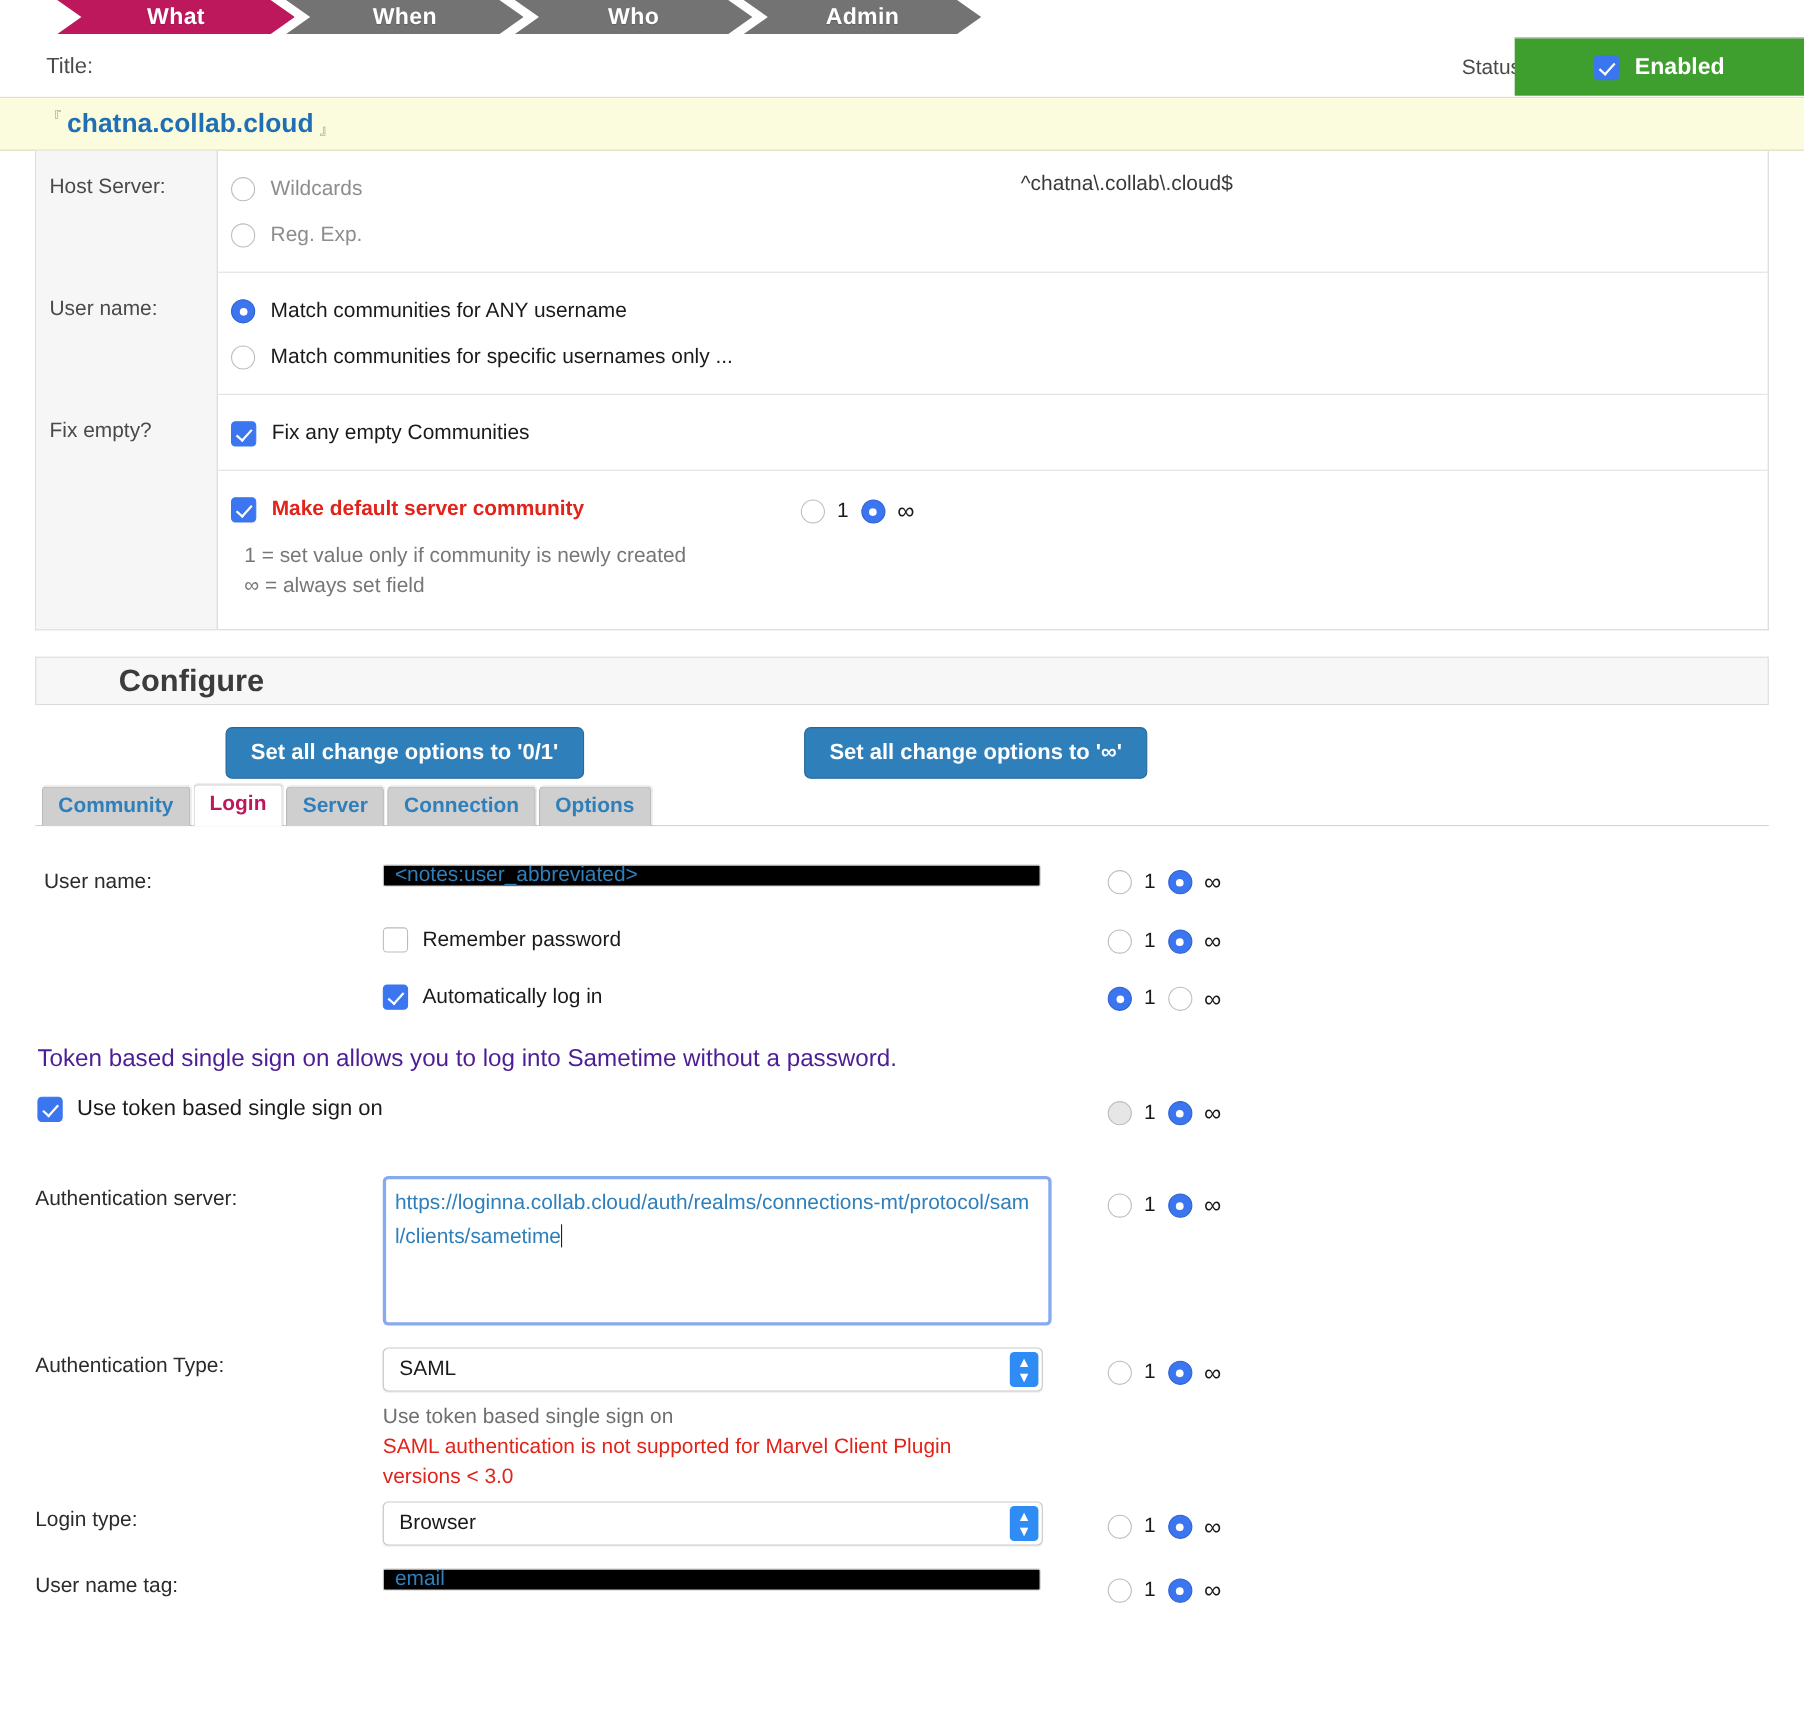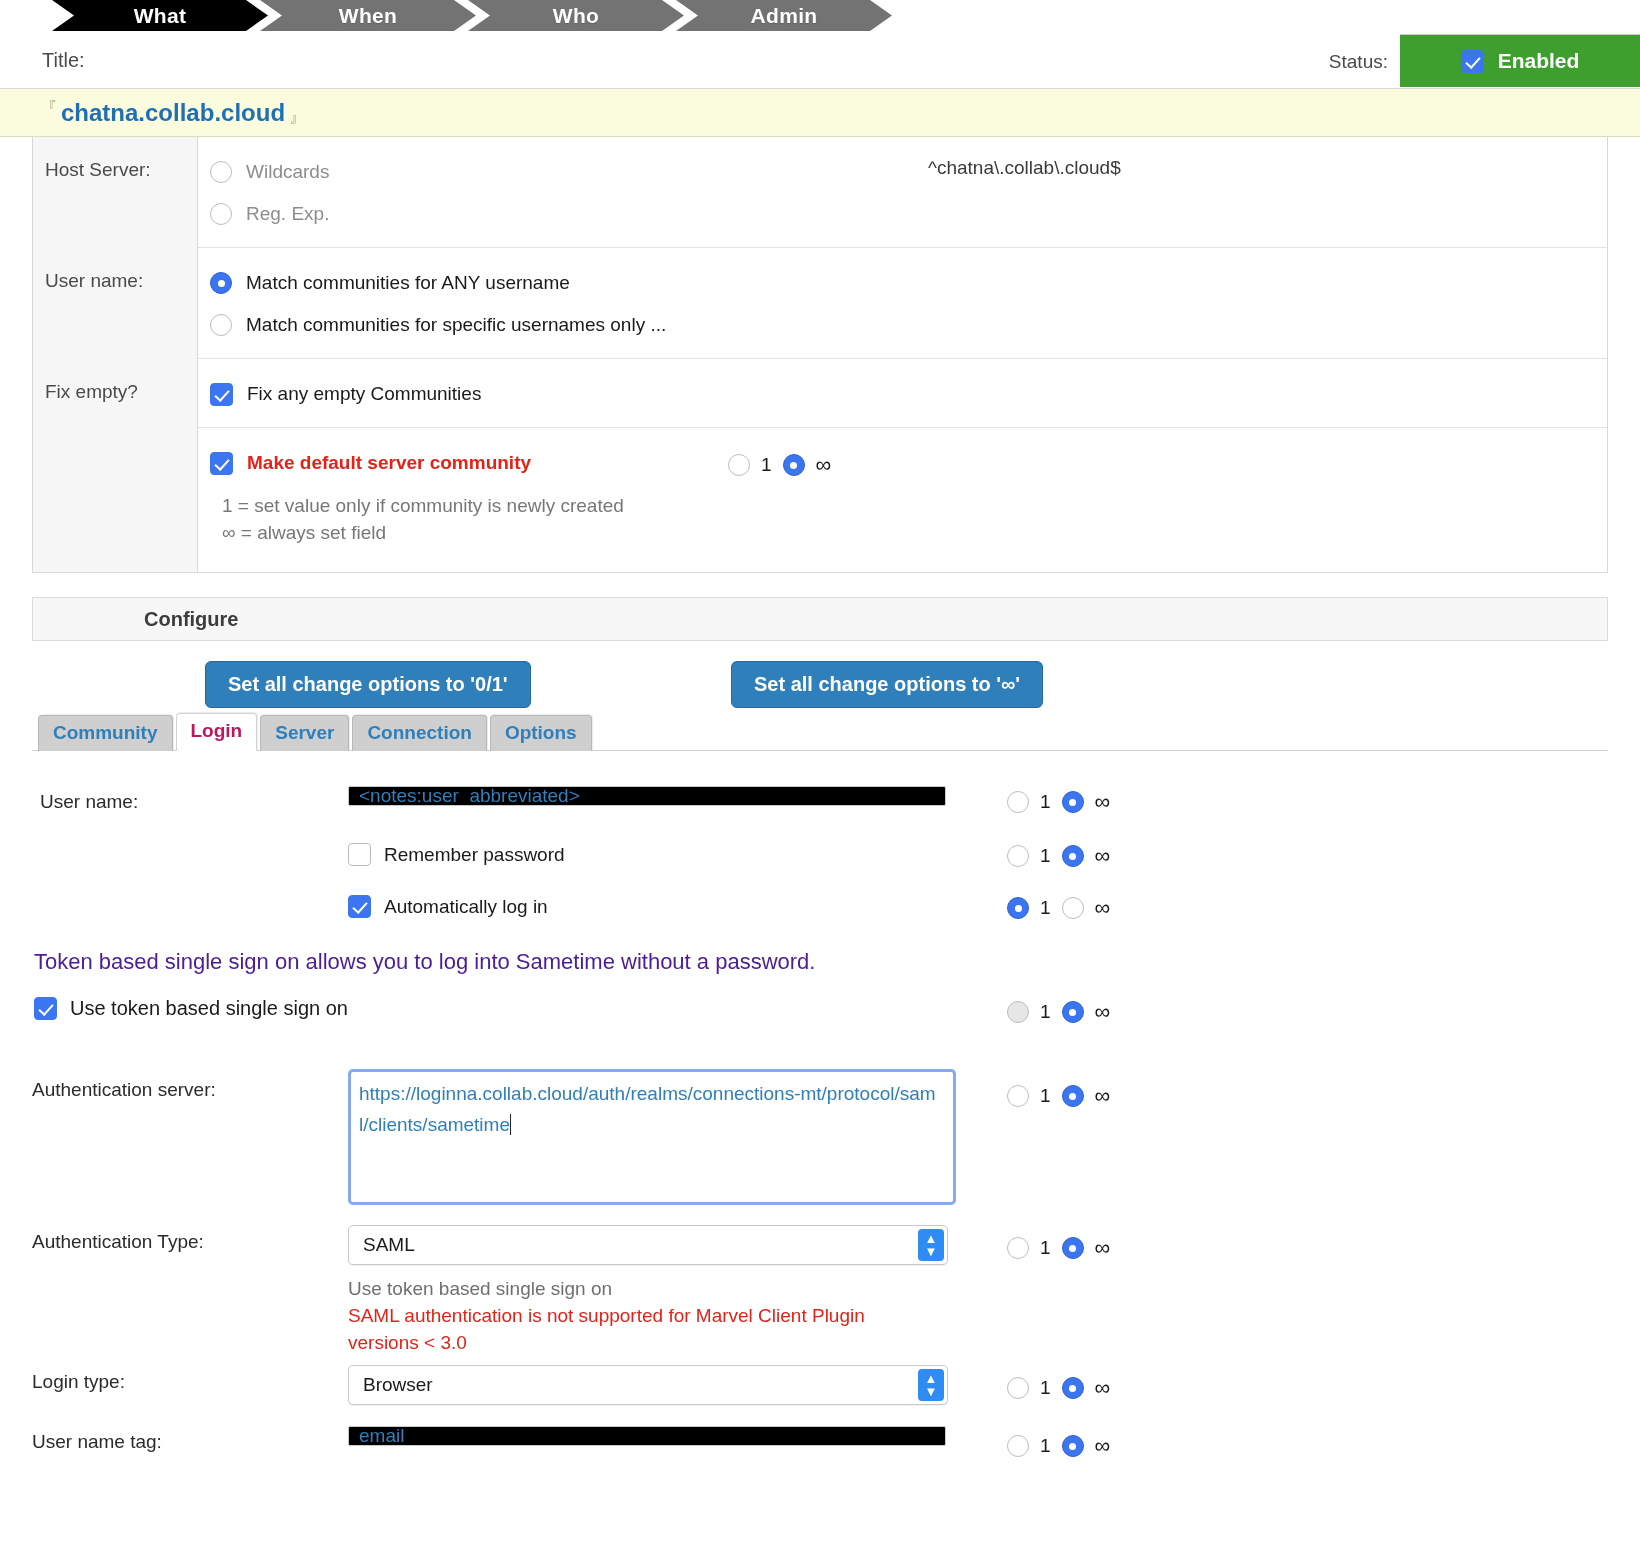--- a/index.html
+++ b/index.html
@@ -30,21 +30,21 @@
     height: 31px;
     line-height: 31px;
     color: #ffffff;
     font-size: 21px;
     font-weight: bold;
     text-align: center;
     letter-spacing: .3px;
     text-shadow: 0 1px 1px rgba(0,0,0,.18);
     box-sizing: border-box;
   }
-  .wiz-tab.active { background: #000000; }
+  .wiz-tab.active { background: #be185d; }
   .wiz-tab.idle   { background: #737373; }
   
   .wiz-tab.chev {
     clip-path: polygon(0 0, calc(100% - 22px) 0, 100% 50%, calc(100% - 22px) 100%, 0 100%, 22px 50%);
   }
   .wiz-tab.chev-first {
     clip-path: polygon(0 0, calc(100% - 22px) 0, 100% 50%, calc(100% - 22px) 100%, 0 100%, 22px 50%);
   }
 
   
@@ -64,21 +64,21 @@
     position: absolute;
     right: 252px;
     top: 20px;
     font-size: 19px;
     color: #4a4a4a;
   }
   .status-badge {
     position: absolute;
     right: 0px;
     top: 3px;
-    width: 240px;
+    width: 263px;
     height: 52px;
     background: #3e9e2e;
     display: flex;
     align-items: center;
     justify-content: center;
     gap: 14px;
     border-top: 1px solid #cfcfcf;
   }
   .status-badge .txt {
     color: #ffffff;
@@ -224,22 +224,22 @@
   
   .configure-bar {
     margin: 24px 32px 0 32px;
     width: 1576px;
     height: 44px;
     background: #f7f7f7;
     border: 1px solid #dcdcdc;
     box-sizing: border-box;
     display: flex;
     align-items: center;
-    padding-left: 111px;
-    font-size: 20px;
+    padding-left: 75px;
+    font-size: 28px;
     font-weight: bold;
     color: #3c3c3c;
   }
   .btn-row {
     position: relative;
     height: 76px;
   }
   .btn-blue {
     position: absolute;
     top: 20px;

